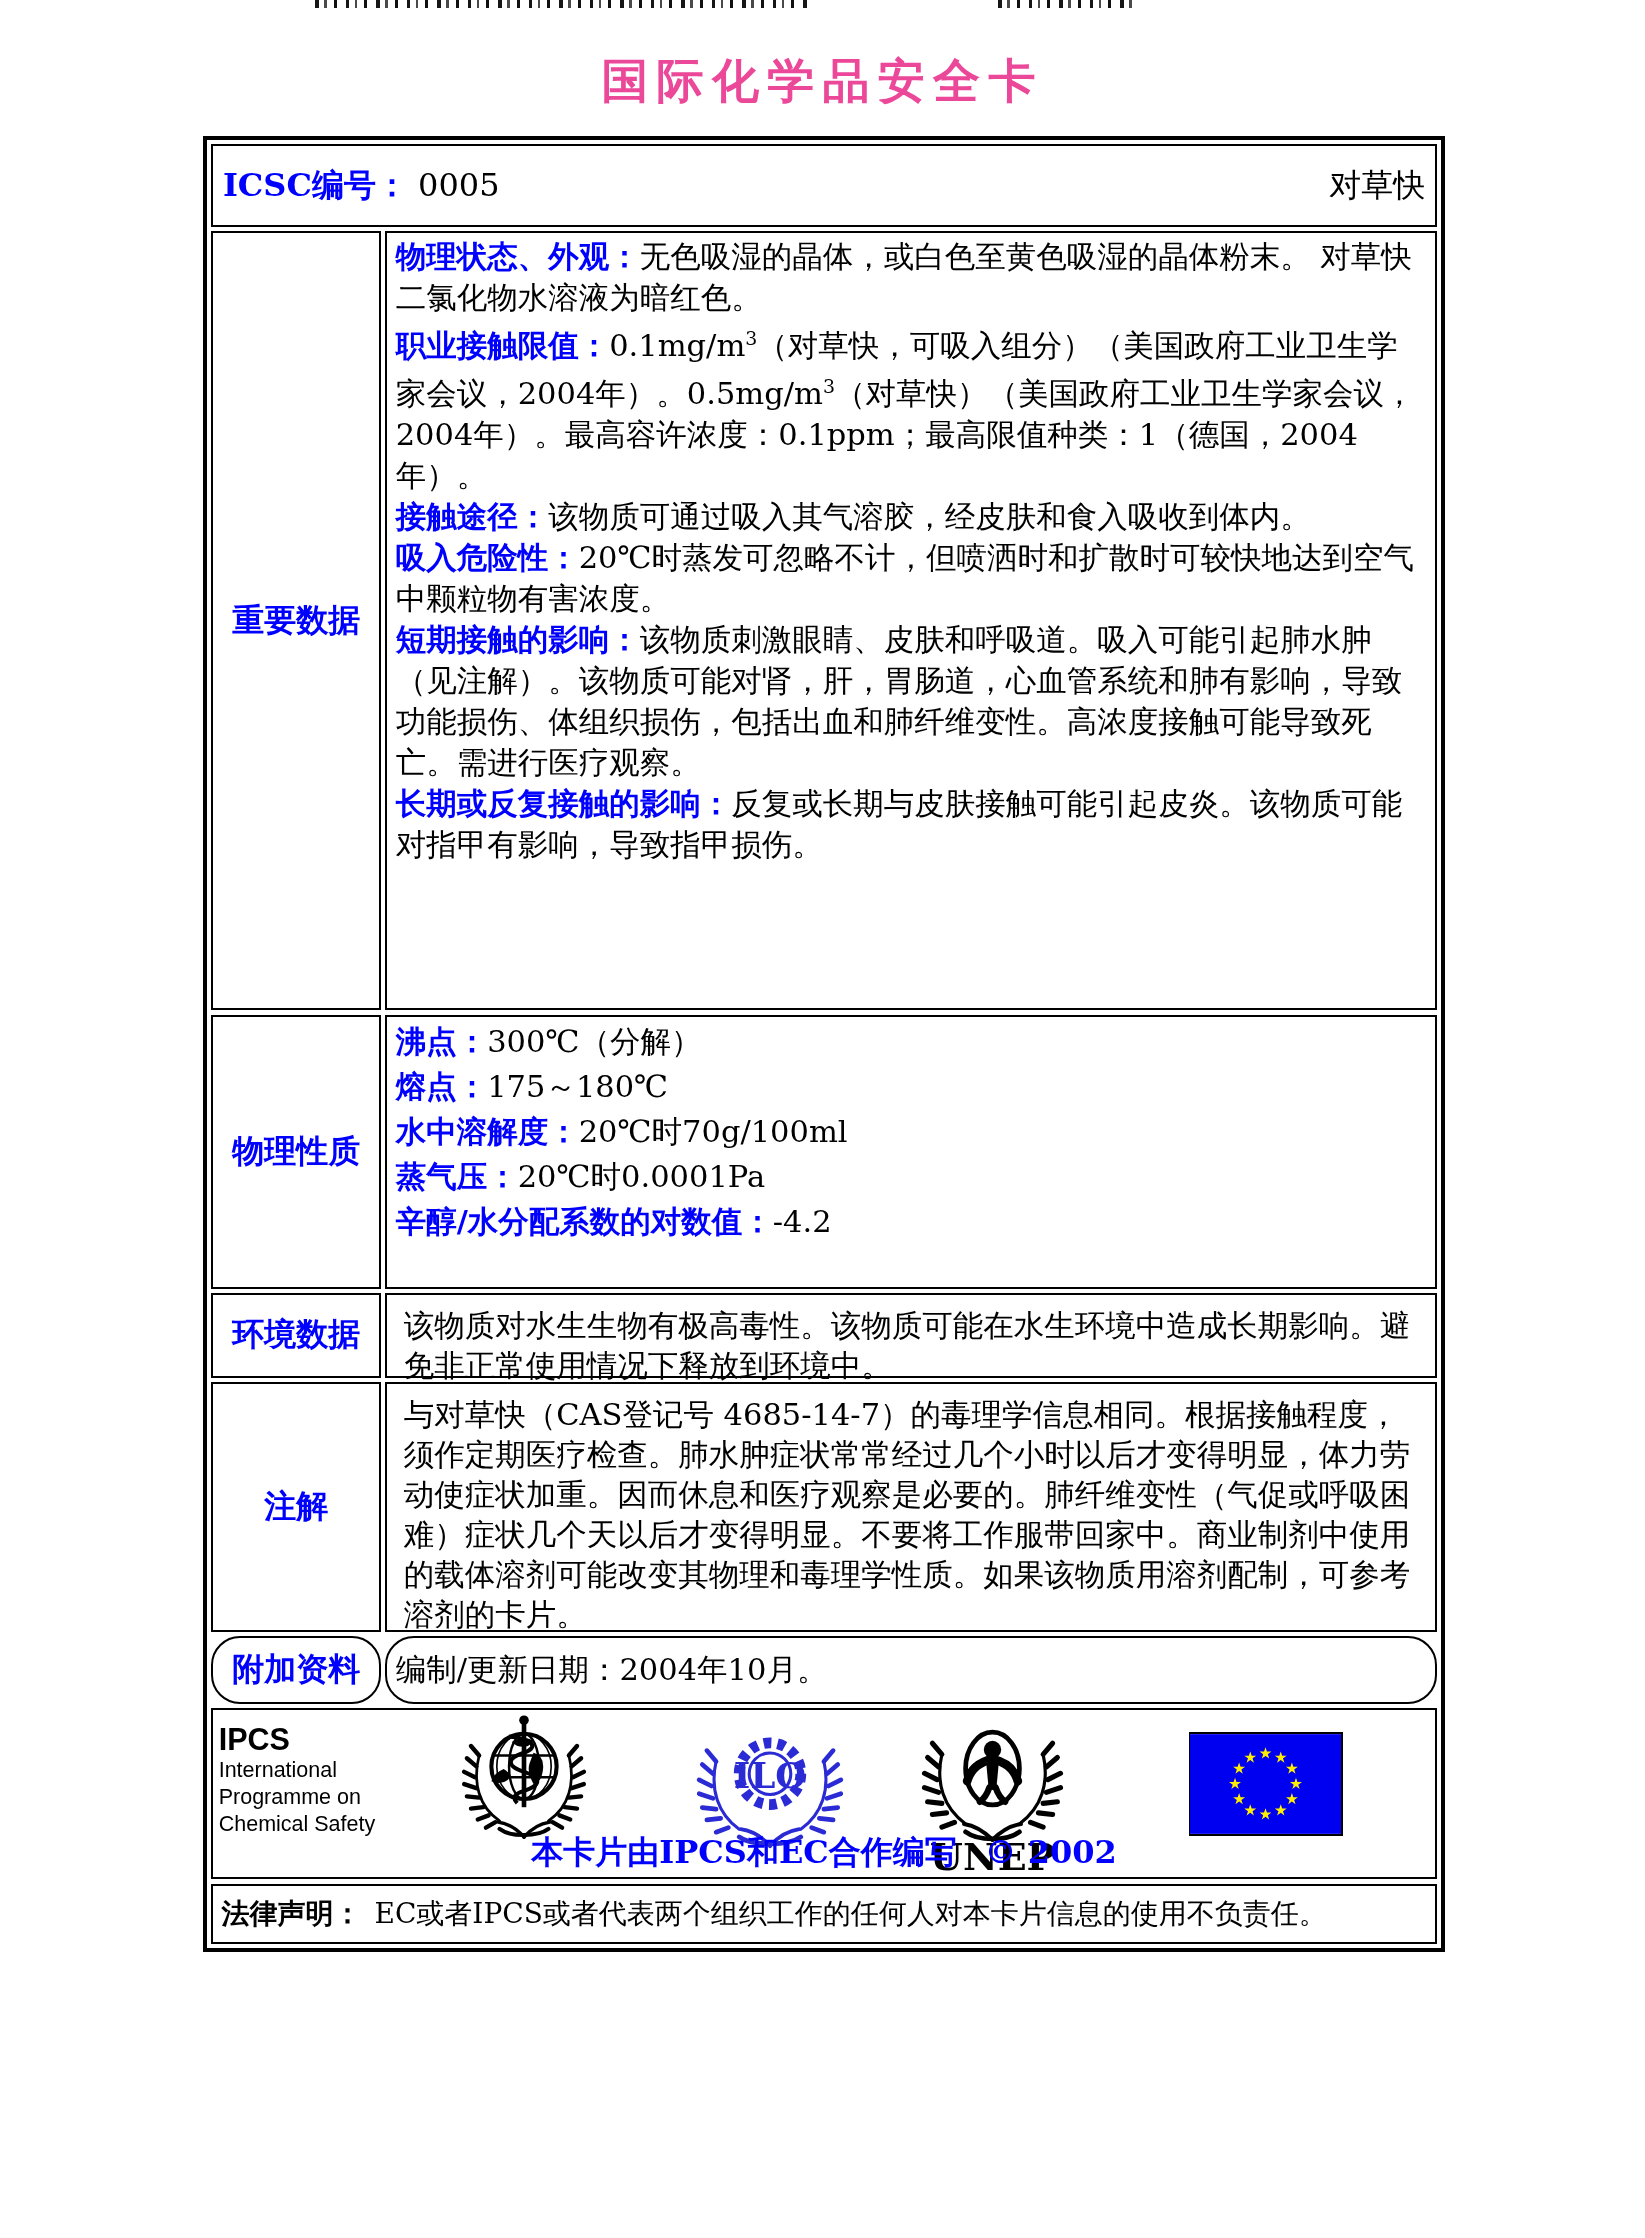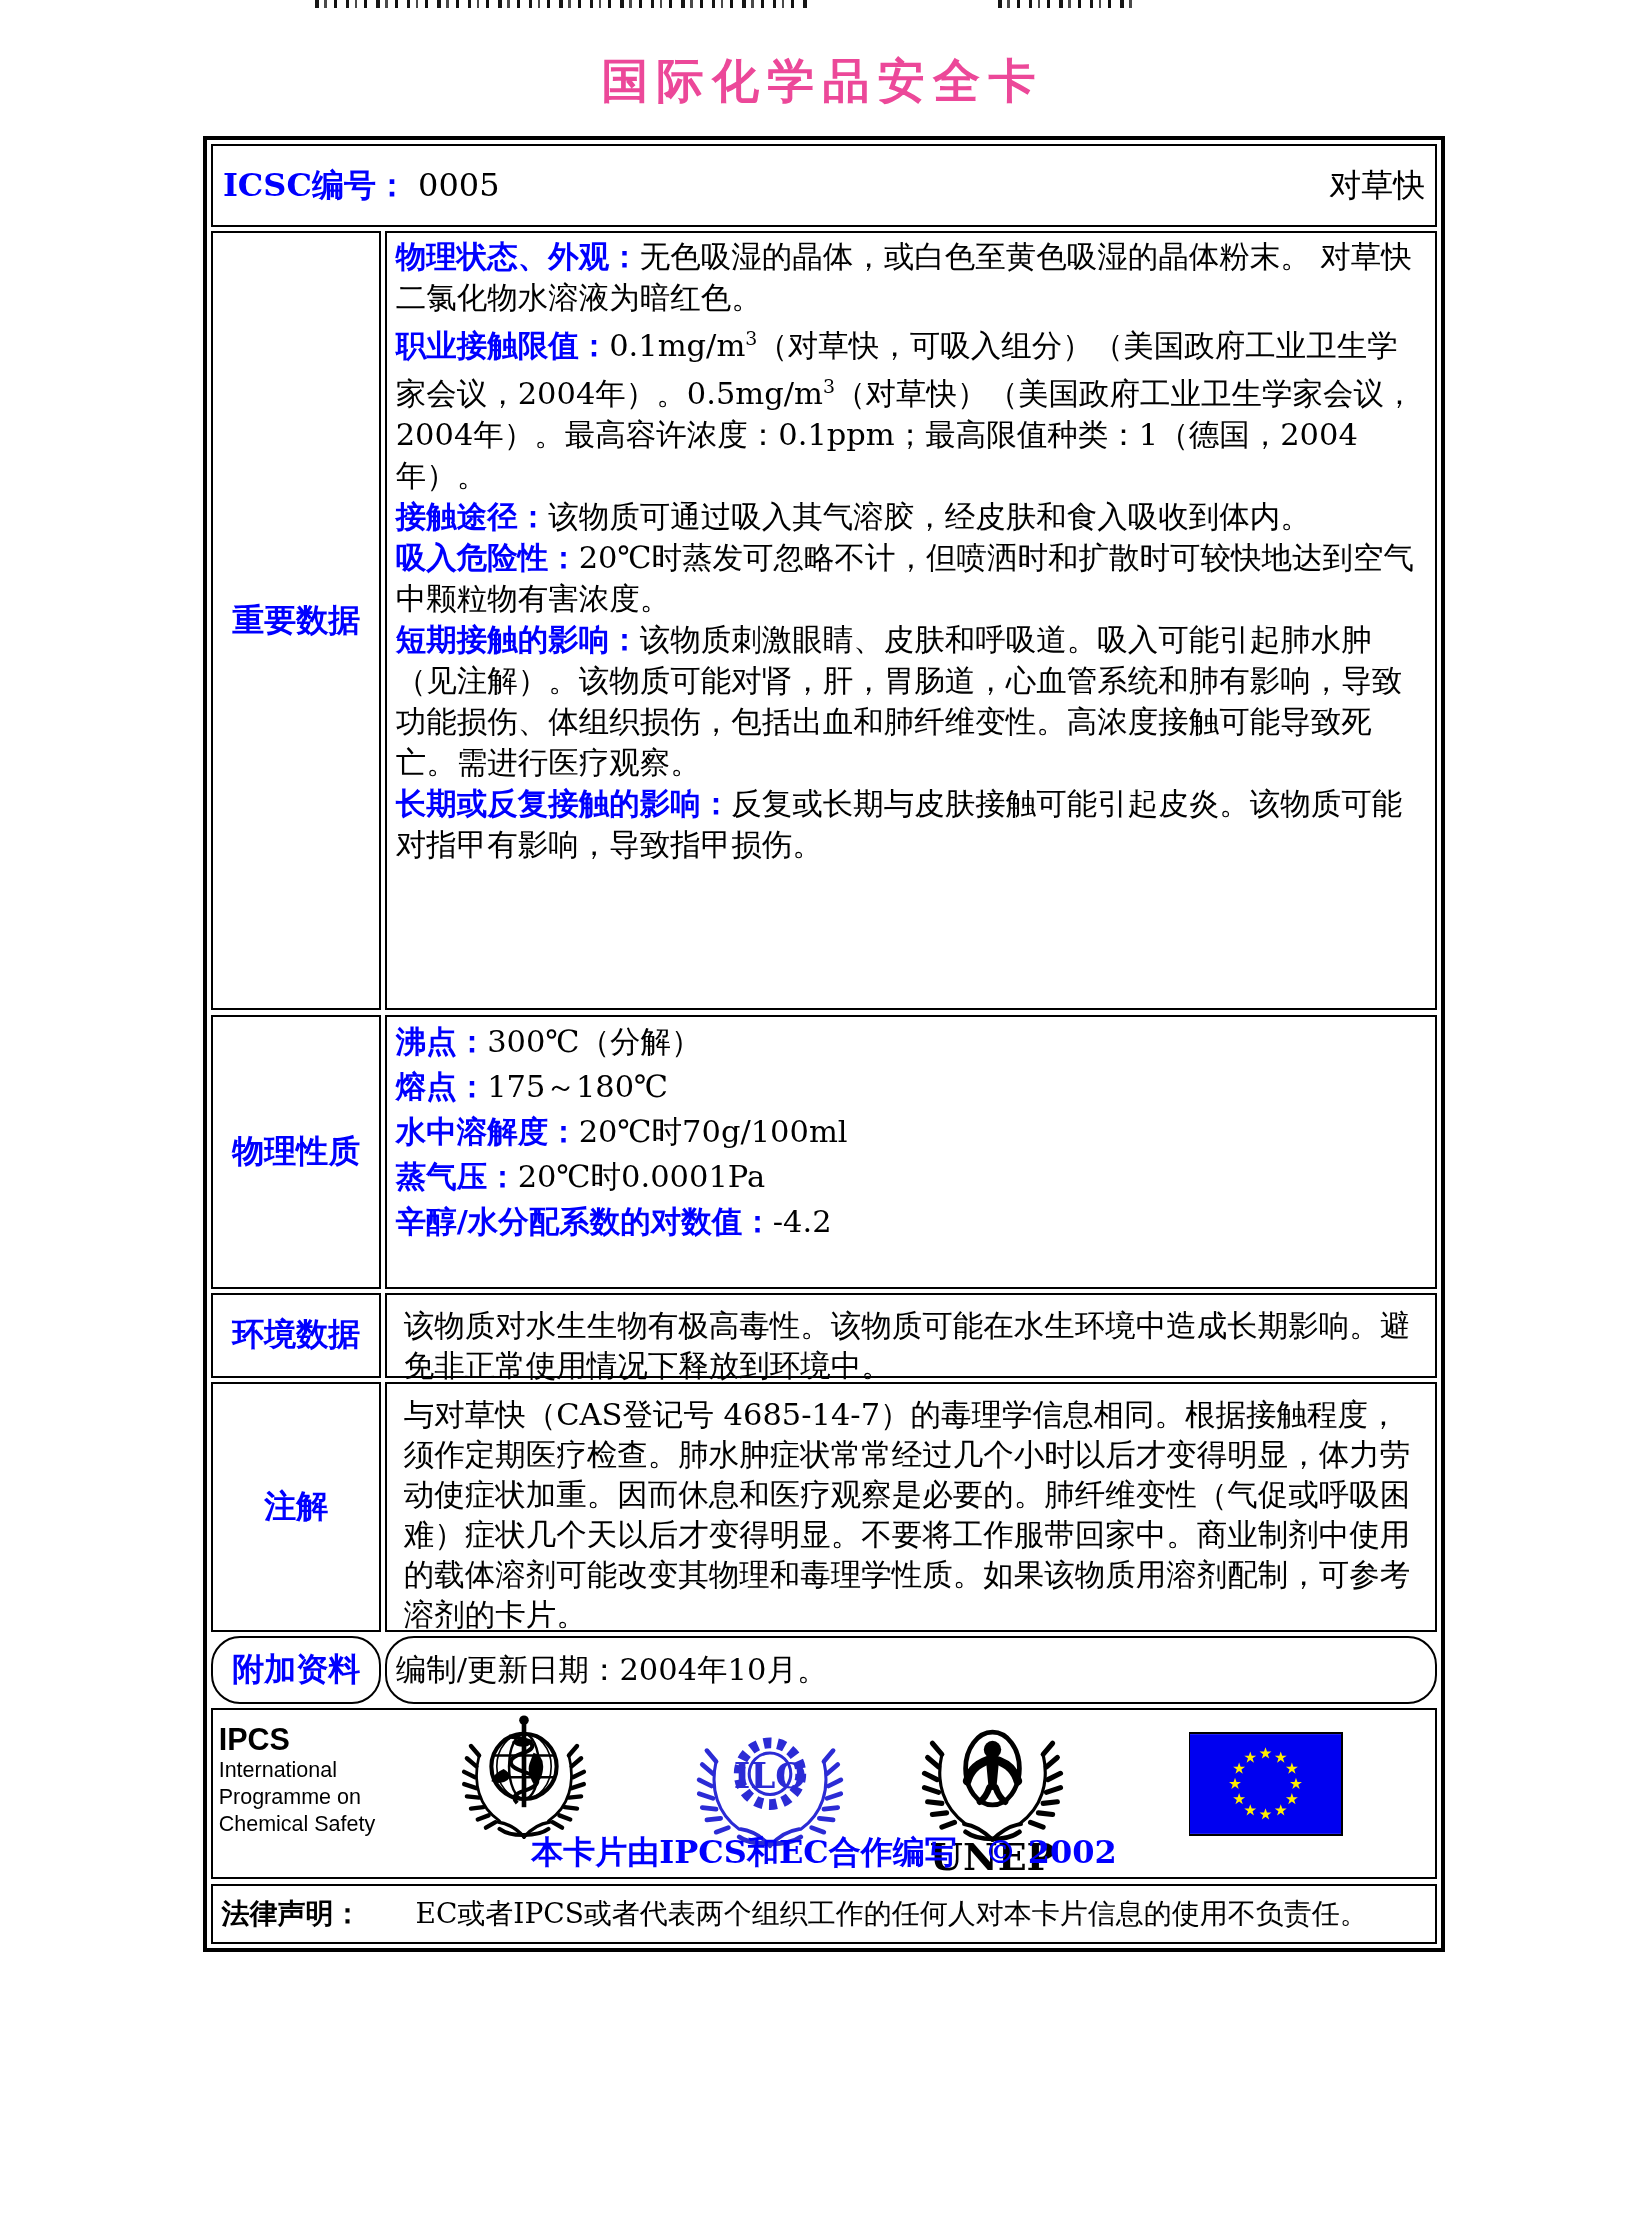--- a/index.html
+++ b/index.html
@@ -8,21 +8,21 @@
   
   .crop-strip{position:absolute;top:0;height:7.6px;
       background:repeating-linear-gradient(90deg,#161616 0 3.5px,transparent 3.5px 9px,#4a4a4a 9px 11.8px,transparent 11.8px 18.7px,#101010 18.7px 21.5px,transparent 21.5px 30.5px);}
   .title{position:absolute;top:50px;left:0;width:100%;text-align:center;
          color:#ec4899;font-size:47px;font-weight:bold;letter-spacing:8.3px;}
   .card{position:absolute;left:203px;top:136px;width:1242px;border:4.2px solid #000;
         padding:4.2px;box-sizing:border-box;background:#fff;}
   .row{display:flex;gap:4.2px;margin-bottom:4.2px;}
   .row:last-child{margin-bottom:0;}
   .cell{border:2.1px solid #000;box-sizing:border-box;background:#fff;}
-  .full{flex:1;gap:33px;}
+  .full{flex:1;}
   .label-cell{width:170px;flex:0 0 170px;display:flex;align-items:center;justify-content:center;
         color:#0000fe;font-weight:bold;font-size:32px;text-align:center;}
   .content-cell{flex:1;padding:2.8px 8.3px;font-size:30.5px;}
   .r1 .cell{height:83px;}
   .r2 .cell{height:779px;}
   .r3 .cell{height:274px;}
   .r4 .cell{height:85px;}
   .r5 .cell{height:250px;}
   .r6 .cell{height:68px;border-radius:29px;}
   .r7 .cell{height:171px;}
@@ -38,21 +38,21 @@
   .envtext,.notetext{line-height:40px;margin:8px;}
   .vcenter{display:flex;align-items:center;}
   .logos-cell{position:relative;}
   .ipcs-block{position:absolute;left:5.5px;top:11px;font-family:"Liberation Sans","DejaVu Sans",sans-serif;}
   .ipcs-acronym{font-size:30.5px;font-weight:bold;line-height:36px;}
   .ipcs-line{font-size:21.5px;line-height:27px;}
   .logo{position:absolute;}
   .credit{position:absolute;left:0;bottom:2.8px;width:100%;text-align:center;
           color:#0000fe;font-weight:bold;font-size:32px;}
   .legal-cell{display:flex;align-items:center;padding:0 8.3px;font-size:28px;}
-  .legal-label{font-weight:bold;margin-right:21px;white-space:nowrap;}
+  .legal-label{font-weight:bold;margin-right:13px;white-space:nowrap;}
   .eu-flag{border:2.1px solid #000;border-left-width:0.7px;}
 </style>
 </head>
 <body>
 
 <div class="page">
 
   <div class="crop-strip" style="left:315px;width:492px;"></div>
   <div class="crop-strip" style="left:998px;width:135px;"></div>
 

